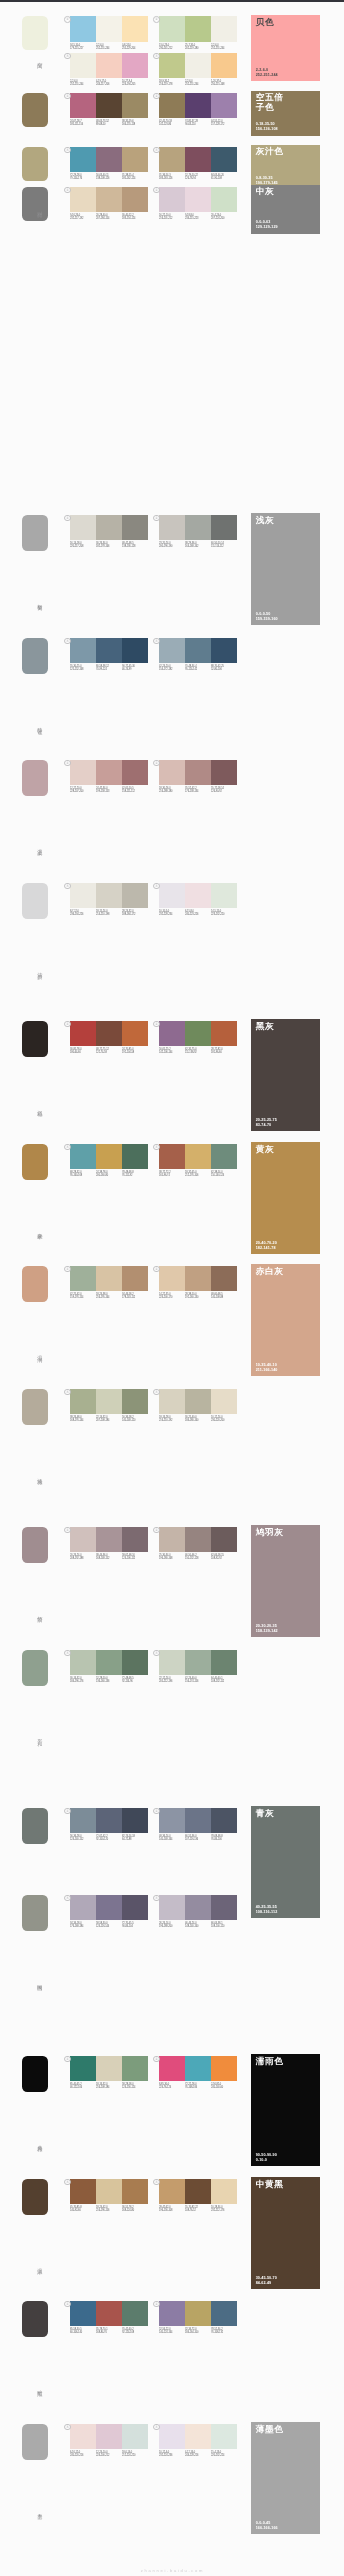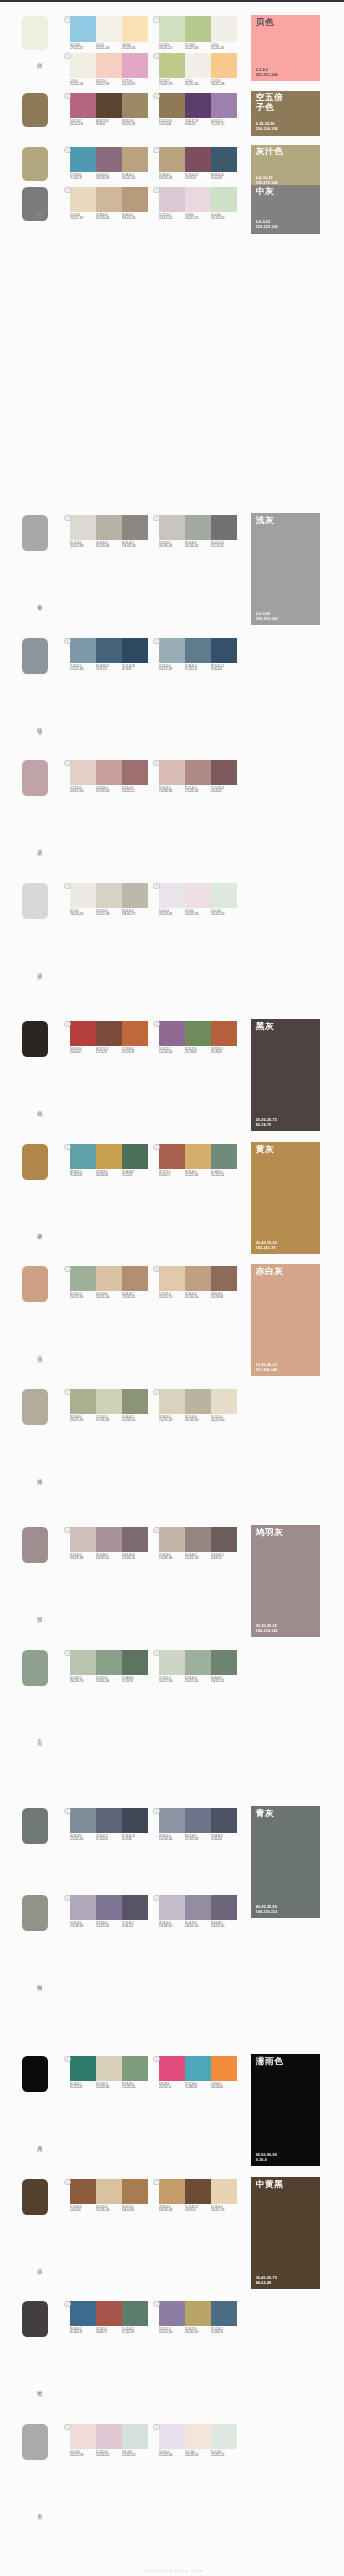--- a/index.html
+++ b/index.html
@@ -1149,18 +1149,25 @@
               <div class="cap" style="width: 26px;">
                 <b>4-12-16-0</b>
                 <b>244-228-216</b>
               </div>
               <div class="cap" style="width: 26px;">
                 <b>15-4-13-0</b>
                 <b>220-232-224</b>
               </div>
             </div>
           </div>
+          <div class="panel" style="background: rgb(166, 166, 166); color: rgb(255, 255, 255); top: 2.3px; height: 112px;">
+            <div class="pname">薄墨色</div>
+            <div class="pval">
+              <b>0-0-0-45</b>
+              <b>166-166-166</b>
+            </div>
+          </div>
         </div>
       </div>
     </div>
   <div class="wm">zhannei.baidu.com</div>
 </div>
 
 
 </body></html>

